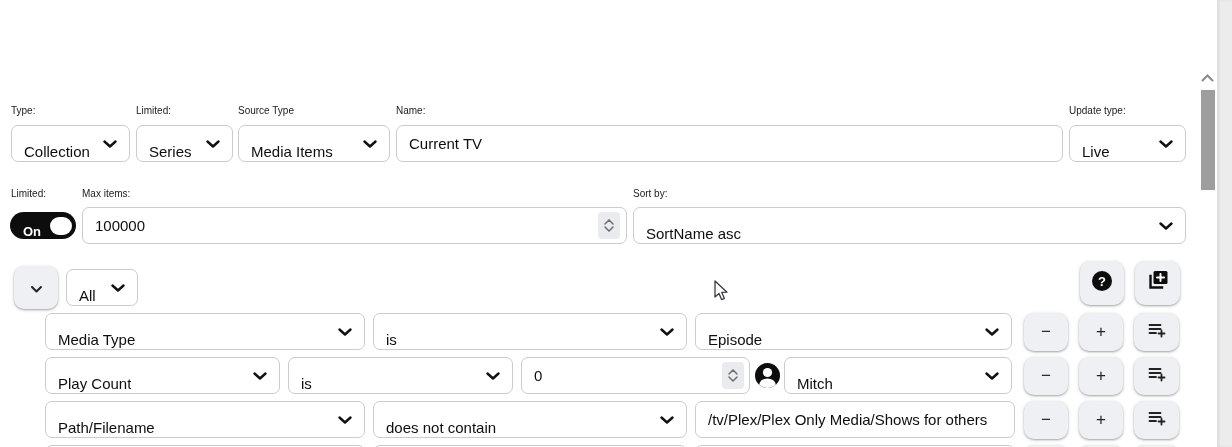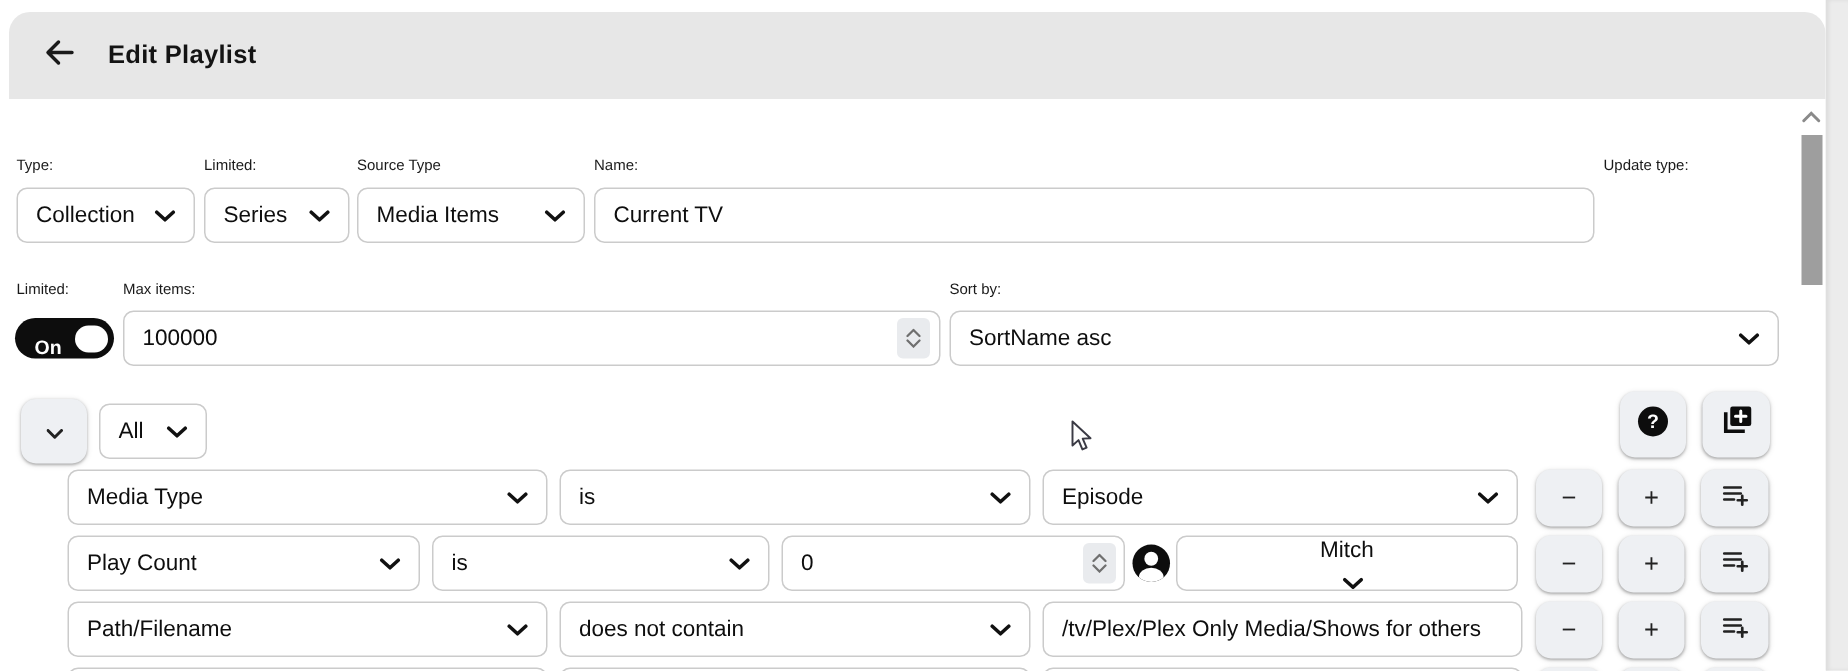--- a/index.html
+++ b/index.html
@@ -19,21 +19,21 @@
     box-shadow:inset 2px 0 3px rgba(0,0,0,.07); }
   .sb-up { position:absolute; top:70px; right:18px; width:14px; height:16px;
     display:flex; align-items:center; justify-content:center; cursor:pointer; }
   .sb-thumb { position:absolute; top:90px; right:17px; width:14px; height:100px; background:#9e9e9e; cursor:pointer; }
 
   
   .lbl { position:absolute; font-size:10px; color:#1a1a1a; white-space:nowrap; }
   .ctl { position:absolute; height:37px; background:#fff; border:1px solid #cbcbcb; border-radius:7px;
     display:flex; align-items:center; font-size:15px; color:#0e0e0e; padding:0 12px; white-space:nowrap; overflow:hidden; }
   .sel { cursor:pointer; justify-content:space-between; }
-  .sel .txt { overflow:hidden; text-overflow:ellipsis; }
+  .sel .txt { overflow:hidden; text-overflow:ellipsis;margin-top:16px; }
   .chev { flex:0 0 auto; margin-left:8px; display:flex; align-items:center; }
   input.ctl { outline:none; }
   input.num { padding-right:54px; }
   .spin { position:absolute; width:22px; height:27px; background:#e9ebee; border-radius:4px;
     display:flex; flex-direction:column; align-items:center; justify-content:center; gap:1px; cursor:pointer; }
   .spin svg { display:block; }
 
   
   .toggle { position:absolute; width:66px; height:27px; background:#0d0d0d; border-radius:14px;
     display:flex; align-items:flex-end; cursor:pointer; }
@@ -49,30 +49,20 @@
   .avatar { position:absolute; width:27px; height:27px; cursor:default; }
 
   
   .cursor { position:absolute; left:712px; top:280px; pointer-events:none; }
 </style>
 </head>
 <body>
 
 <div class="stage">
 
-  <div class="hdr">
-    <div class="back-btn">
-      <span>
-        <svg width="24" height="24" viewBox="0 0 24 24">
-            <path d="M20 12H5 M11 5l-7 7 7 7" stroke="#1a1a1a" stroke-width="2.3" fill="none" stroke-linecap="round" stroke-linejoin="round"></path>
-          </svg>
-      </span>
-    </div>
-    <div class="hdr-title">Edit Playlist</div>
-  </div>
 
   <div class="page-strip"></div>
   <div class="sb-up">
     <svg width="13" height="8" viewBox="0 0 13 8">
         <path d="M1.5 6.5 L6.5 1.5 L11.5 6.5" stroke="#8a8a8a" stroke-width="2" fill="none" stroke-linecap="round"></path>
       </svg>
   </div>
   <div class="sb-thumb"></div>
 
   <div class="lbl" style="left:11px; top:105px;">Type:</div>
@@ -102,20 +92,28 @@
         <svg width="14" height="8" viewBox="0 0 14 8">
           <path d="M1.5 1.5 L7 6.5 L12.5 1.5" stroke="#111" stroke-width="2.4" fill="none" stroke-linecap="round" stroke-linejoin="round"></path>
         </svg>
       </span>
   </div>
 
   <div class="lbl" style="left:396px; top:105px;">Name:</div>
   <input class="ctl" style="left: 396px; top: 125px; width: 667px;" value="Current TV">
 
   <div class="lbl" style="left:1069px; top:105px;">Update type:</div>
+  <div class="ctl sel" style="left:1069px; top:125px; width:117px;">
+    <span class="txt">Live</span>
+    <span class="chev">
+        <svg width="14" height="8" viewBox="0 0 14 8">
+          <path d="M1.5 1.5 L7 6.5 L12.5 1.5" stroke="#111" stroke-width="2.4" fill="none" stroke-linecap="round" stroke-linejoin="round"></path>
+        </svg>
+      </span>
+  </div>
 
   <div class="lbl" style="left:11px; top:188px;">Limited:</div>
   <div class="toggle" style="left:10px; top:212px;">
     <span class="t-lab">On</span>
     <span class="knob"></span>
   </div>
 
   <div class="lbl" style="left:82px; top:188px;">Max items:</div>
   <input class="ctl num" style="left: 82px; top: 207px; width: 545px;" value="100000">
   <div class="spin" style="left:598px; top:212px;">
@@ -240,21 +238,21 @@
             <circle cx="13.5" cy="13.5" r="12.5"></circle>
           </clipPath>
         </defs>
       <circle cx="13.5" cy="13.5" r="12.5" fill="#0d0d0d"></circle>
       <g clip-path="url(#avclip)">
         <circle cx="13.5" cy="10.5" r="4.6" fill="#fff"></circle>
         <ellipse cx="13.5" cy="22.5" rx="8.2" ry="6" fill="#fff"></ellipse>
       </g>
     </svg>
   </span>
-  <div class="ctl sel" style="left:784px; top:357px; width:228px;flex-direction:column;">
+  <div class="ctl sel" style="left:784px; top:357px; width:228px;">
     <span class="txt">Mitch</span>
     <span class="chev">
         <svg width="14" height="8" viewBox="0 0 14 8">
           <path d="M1.5 1.5 L7 6.5 L12.5 1.5" stroke="#111" stroke-width="2.4" fill="none" stroke-linecap="round" stroke-linejoin="round"></path>
         </svg>
       </span>
   </div>
   <button class="gbtn" style="left:1024px; top:357px; width:44px; height:38px;">
       <span>−</span>
     </button>

